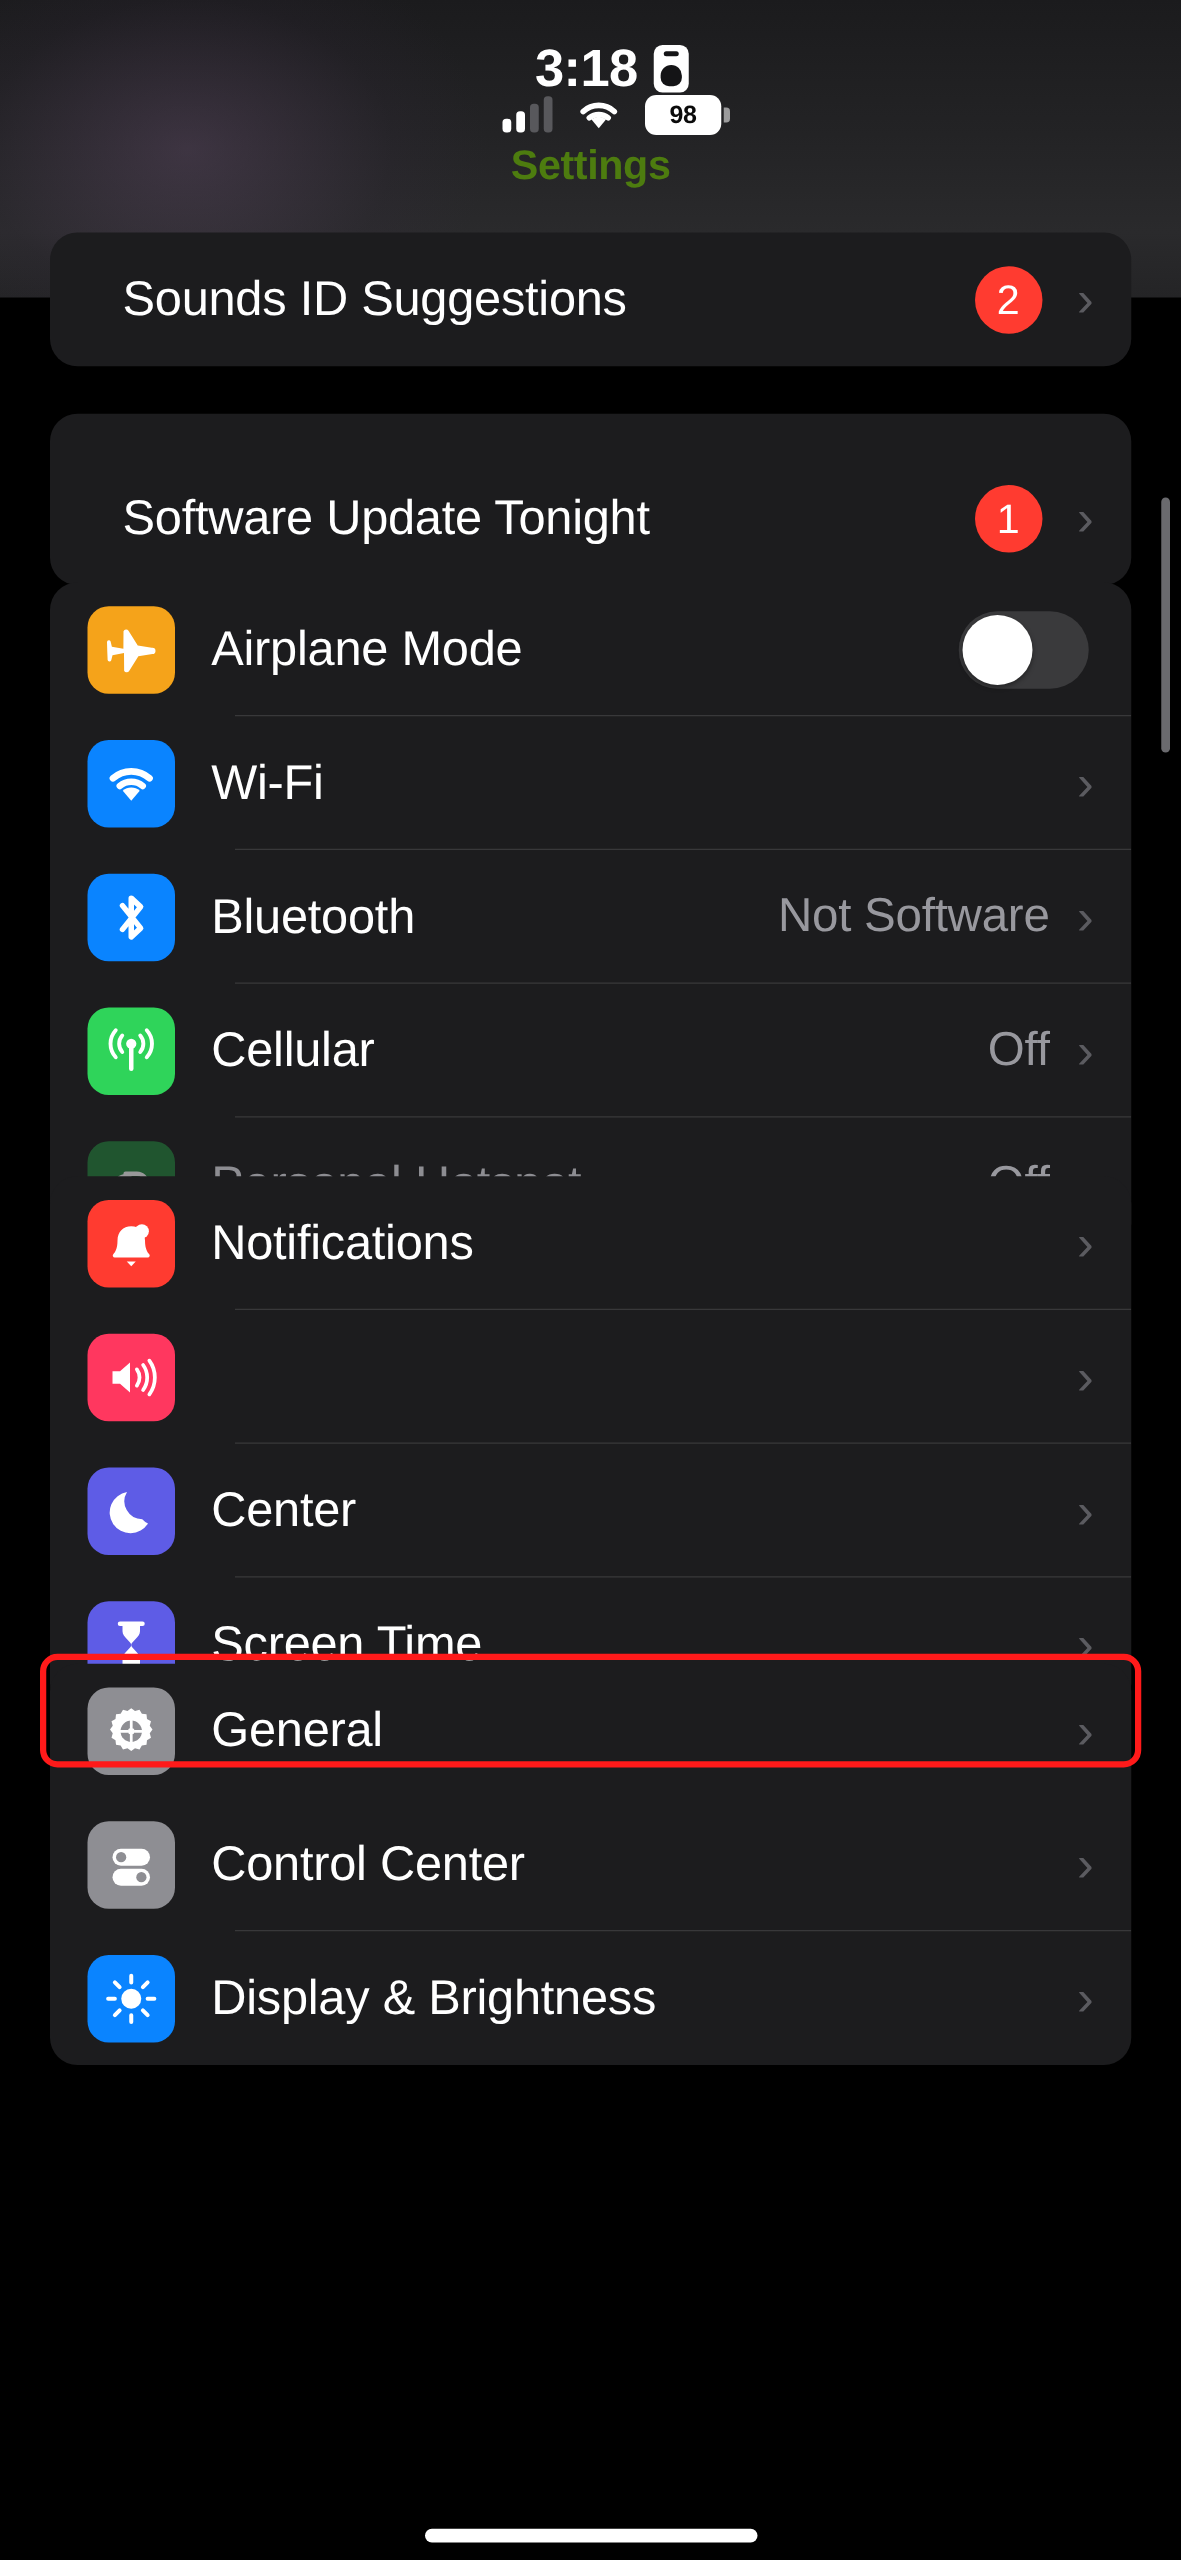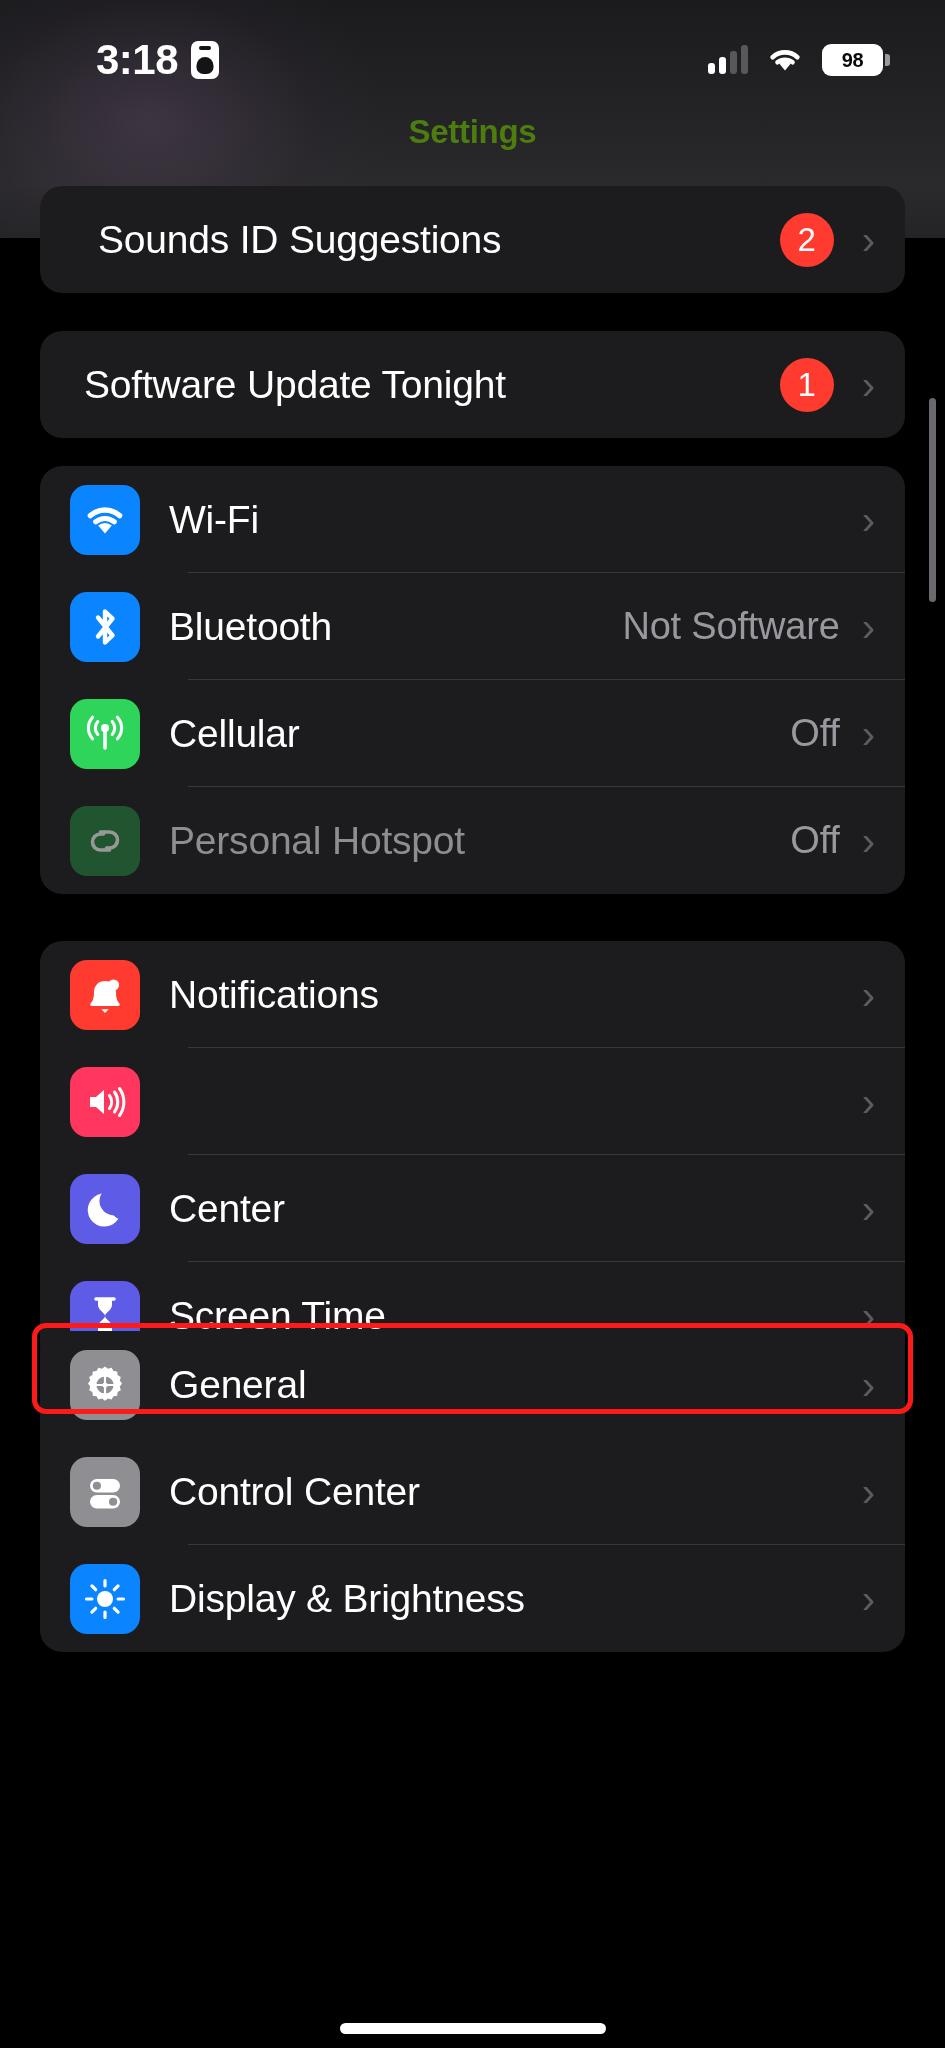--- a/index.html
+++ b/index.html
@@ -15,20 +15,21 @@
   .header-bg {
     position:absolute; top:0; left:0; width:945px; height:238px;
     background:
       radial-gradient(ellipse 300px 220px at 150px 120px, rgba(120,90,130,0.30) 0%, rgba(60,45,70,0.12) 55%, rgba(0,0,0,0) 80%),
       linear-gradient(180deg, #1b1b1d 0%, #232325 45%, #2a2a2c 78%, #242426 100%);
   }
   .statusbar {
     position:absolute; top:34px; left:0; width:945px; height:52px;
     display:flex; align-items:center; justify-content:space-between;
     padding:0 62px 0 96px;
+    flex-direction:column;
   }
   .sb-left { display:flex; align-items:center; gap:13px; }
   .sb-time {
     color:#fff; font-size:42px; font-weight:700; letter-spacing:-0.5px;
     line-height:1;
   }
   .sb-badge-icon {
     width:28px; height:38px; border-radius:7px; background:#fff;
     position:relative; display:inline-block;
   }
@@ -176,30 +177,43 @@
     <div class="group" id="g-apple">
       <div class="row noicon last" style="padding-left:58px;">
         <div class="label">Sounds ID Suggestions</div>
         <div class="spacer"></div>
         <div class="badge">2</div>
         <div class="chev">›</div>
       </div>
     </div>
 
     <div class="group" id="g-update">
-      <div class="row noicon last" style="padding-left:44px;">
+      <div class="row noicon last" style="padding-left:58px;margin-top:30px;">
         <div class="label">Software Update Tonight</div>
         <div class="spacer"></div>
         <div class="badge">1</div>
         <div class="chev">›</div>
       </div>
     </div>
 
     <div class="group" id="g-conn">
 
+      <div class="row">
+        <div class="ic" style="background:#f5a31a;">
+          <svg width="44" height="44" viewBox="0 0 44 44">
+            <path d="M38.4 20.2 L27.2 18.4 L19.8 6.6 a2.3 2.3 0 0 0-4 .3 l-.1 14.1 L6.5 19.3 l-1-4.1 a1.5 1.5 0 0 0-2.9.35 l.2 7.2 .3 7.2 a1.5 1.5 0 0 0 2.9.25 l1-4.1 9.2-1.7 .1 14.1 a2.3 2.3 0 0 0 4 .3 l7.4-11.8 11.2-1.8 a2.5 2.5 0 0 0 0-5 z" fill="#fff"></path>
+          </svg>
+        </div>
+        <div class="label">Airplane Mode</div>
+        <div class="spacer"></div>
+        <div class="toggle">
+            <div class="knob"></div>
+          </div>
+        <div class="sep"></div>
+      </div>
 
       <div class="row">
         <div class="ic" style="background:#0a84ff;">
           <svg width="46" height="36" viewBox="0 0 46 36">
             <path d="M23 31.5 L16.2 23.6 a10.2 10.2 0 0 1 13.6 0 Z" fill="#fff"></path>
             <path d="M8.4 13.6 A22 22 0 0 1 37.6 13.6" stroke="#fff" stroke-width="5.4" fill="none" stroke-linecap="round"></path>
             <path d="M13.8 19.8 A14.4 14.4 0 0 1 32.2 19.8" stroke="#fff" stroke-width="5.2" fill="none" stroke-linecap="round"></path>
           </svg>
         </div>
         <div class="label">Wi-Fi</div>

